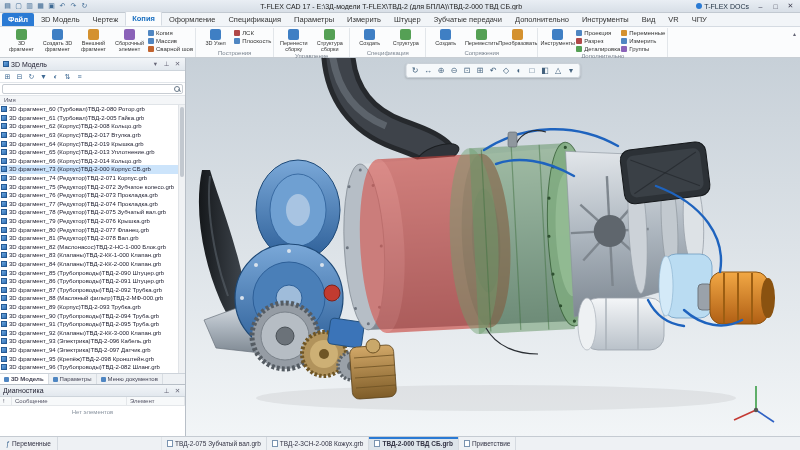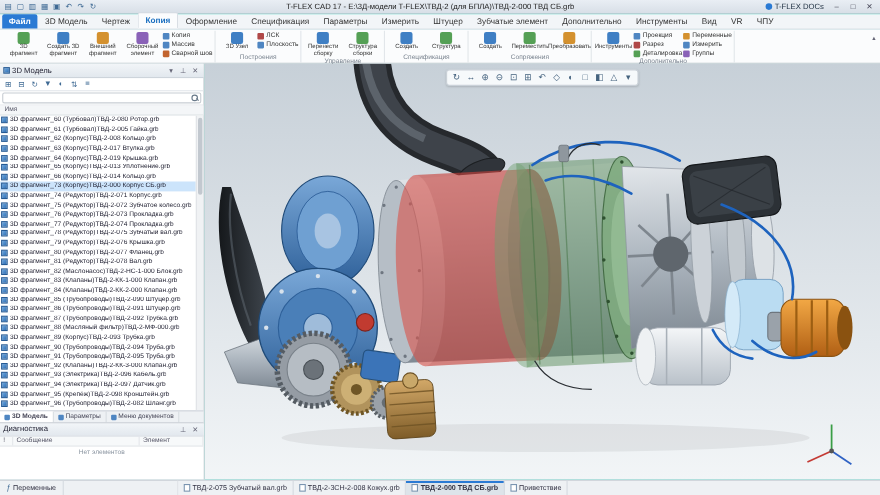--- a/index.html
+++ b/index.html
@@ -189,21 +189,21 @@
       <div class="rtab"><span>Оформление</span></div>
 
       <div class="rtab"><span>Спецификация</span></div>
 
       <div class="rtab"><span>Параметры</span></div>
 
       <div class="rtab"><span>Измерить</span></div>
 
       <div class="rtab"><span>Штуцер</span></div>
 
-      <div class="rtab"><span>Зубчатые элемент</span></div>
+      <div class="rtab"><span>Зубчатые передачи</span></div>
 
       <div class="rtab"><span>Дополнительно</span></div>
 
       <div class="rtab"><span>Инструменты</span></div>
 
       <div class="rtab"><span>Вид</span></div>
 
       <div class="rtab"><span>VR</span></div>
 
       <div class="rtab"><span>ЧПУ</span></div>

